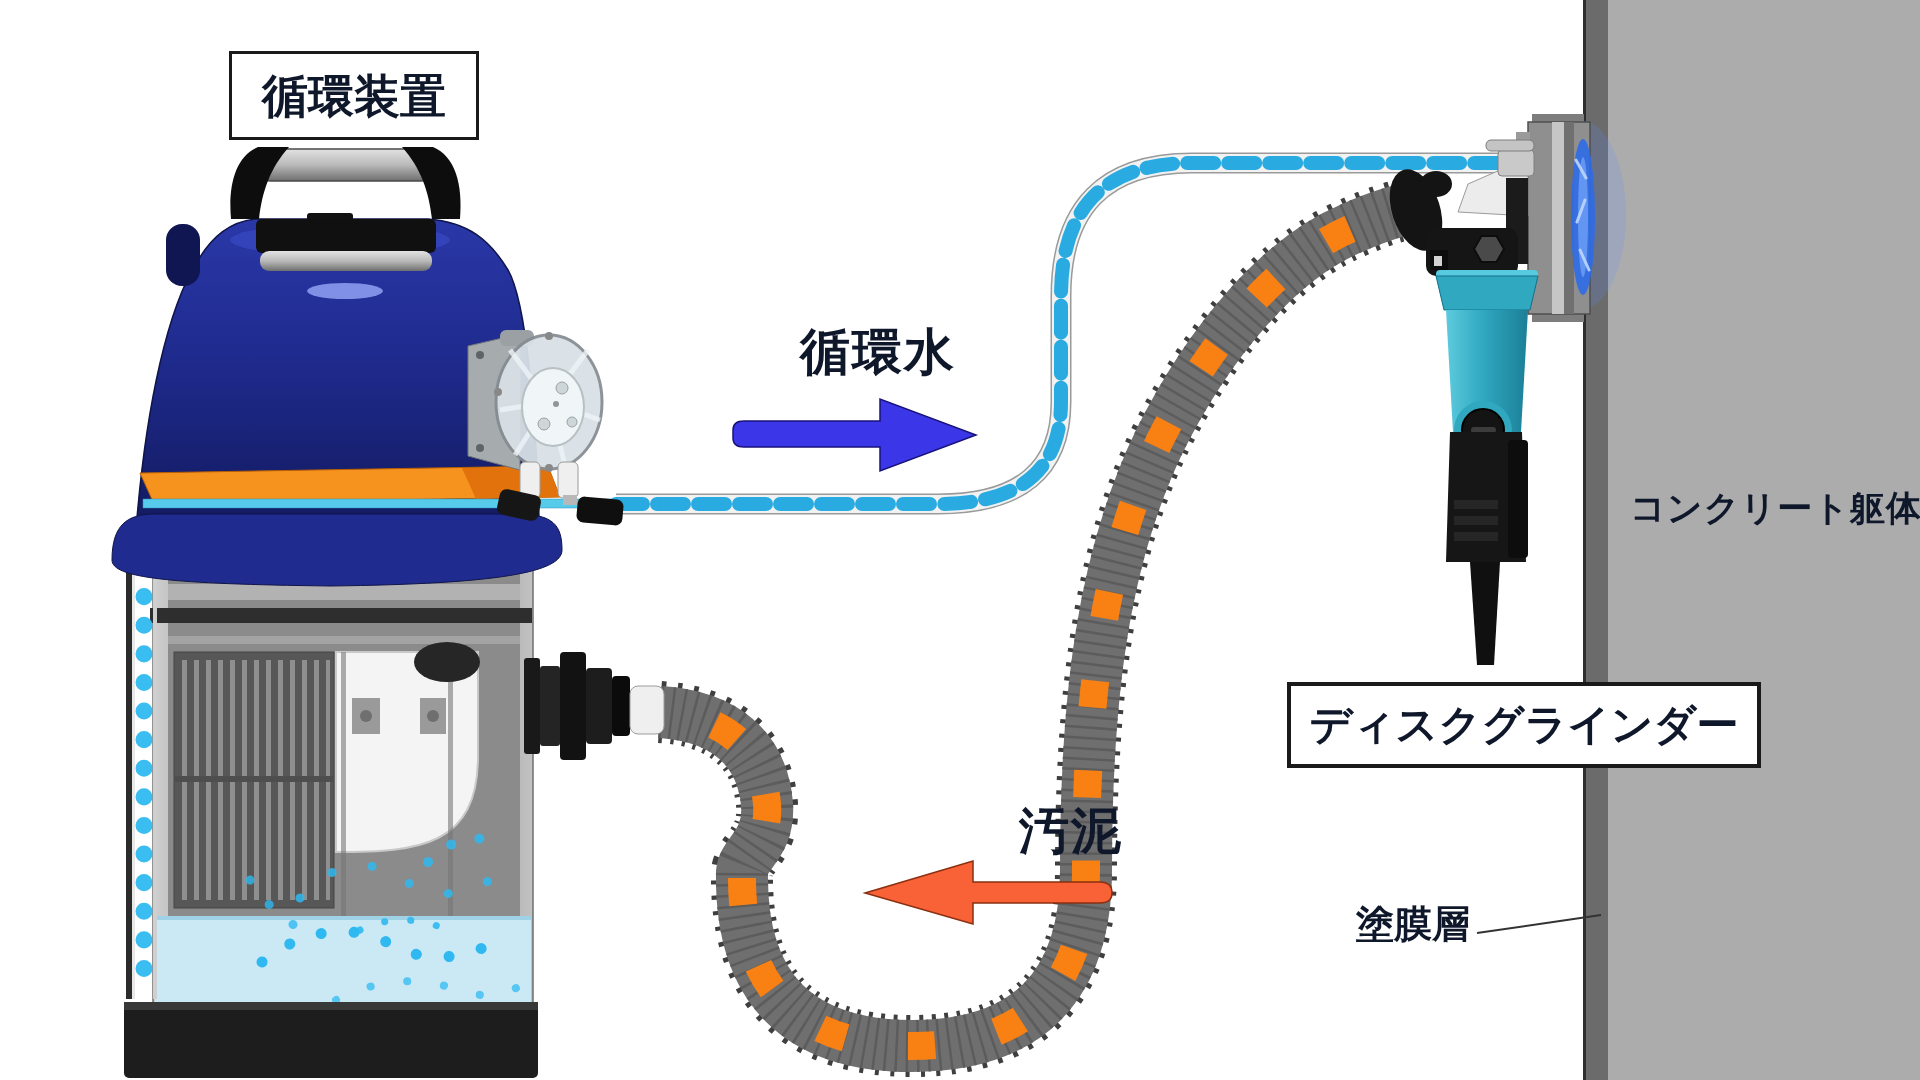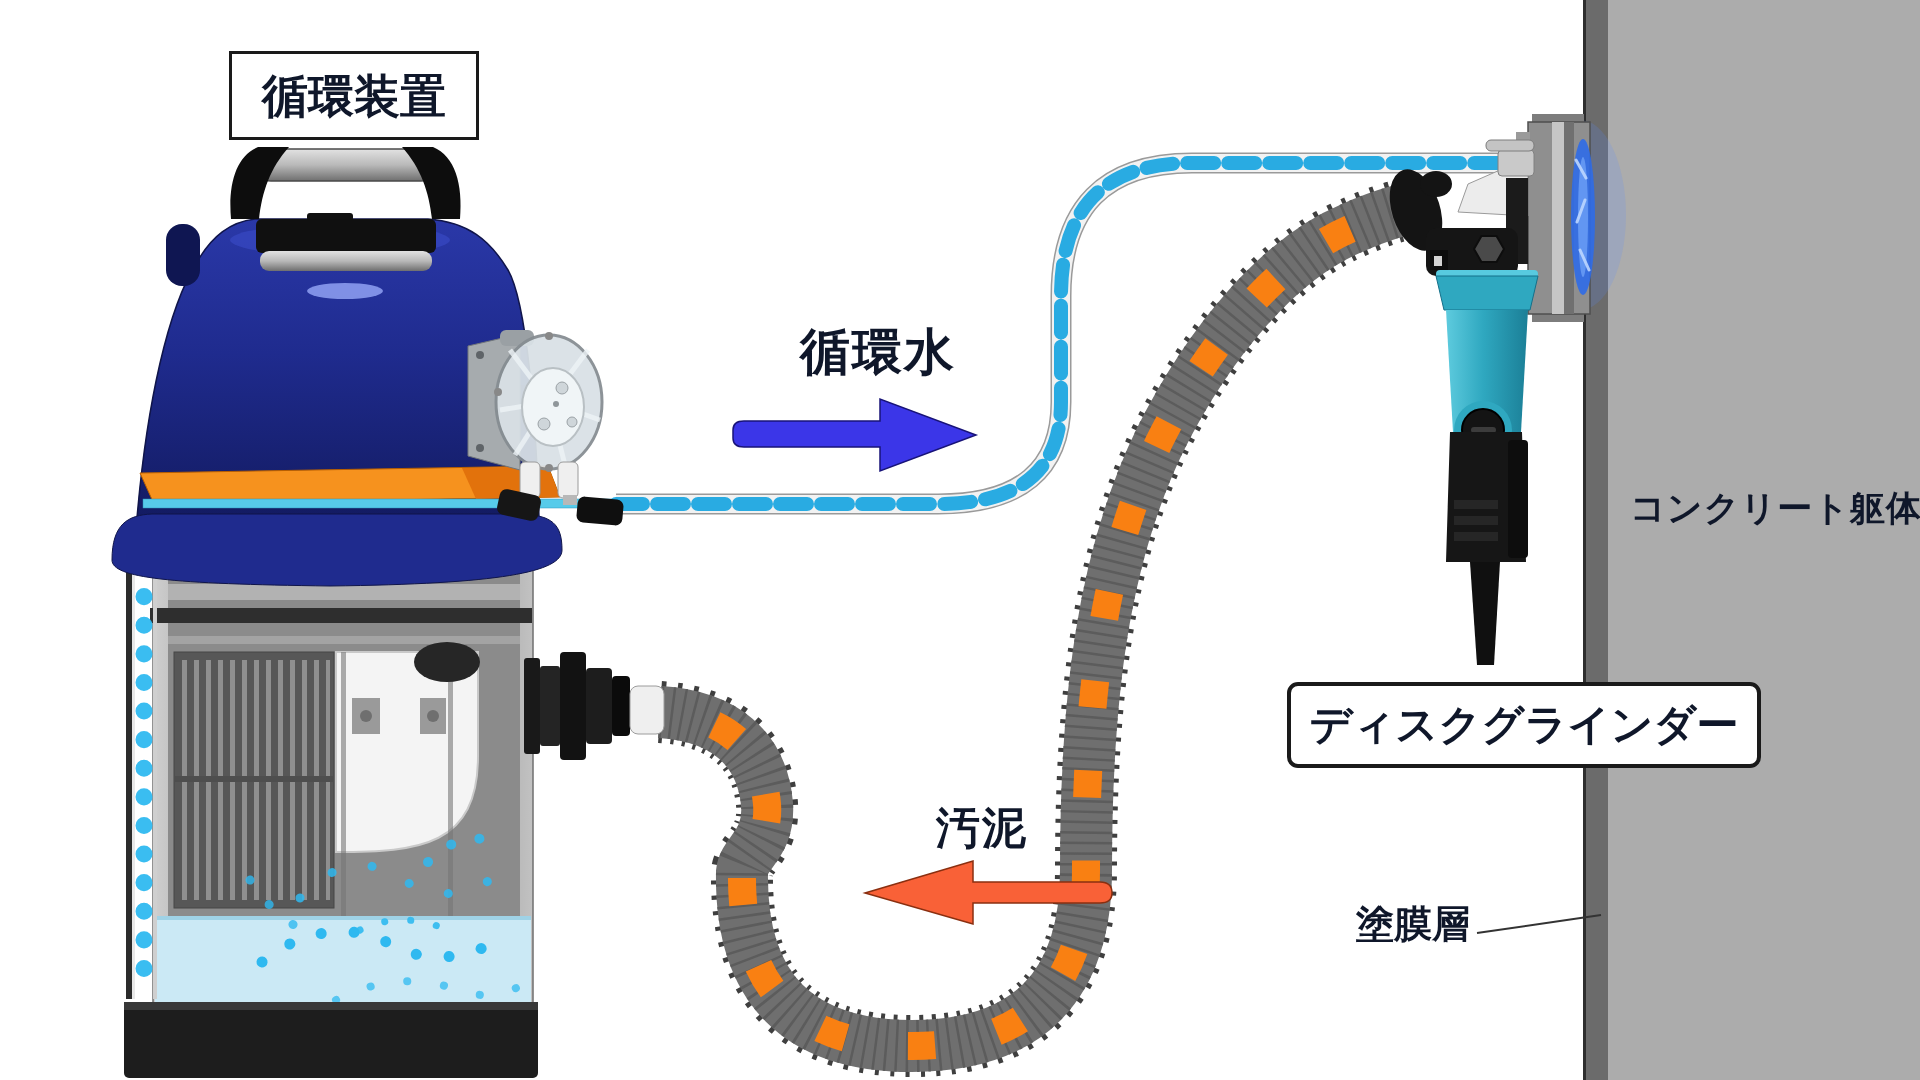--- a/index.html
+++ b/index.html
@@ -3,22 +3,22 @@
 <meta charset="utf-8">
 <style>
   html,body{margin:0;padding:0;background:#fff;}
   .stage{position:relative;width:1920px;height:1080px;background:#ffffff;overflow:hidden;
          font-family:"Liberation Sans","DejaVu Sans",sans-serif;}
   .stage svg{position:absolute;left:0;top:0;}
   .lbl{position:absolute;font-weight:bold;color:#0f172a;line-height:1;white-space:nowrap;}
   .lbl-box{background:#ffffff;border:3px solid #1a1a1a;display:flex;align-items:center;justify-content:center;}
   .lbl-device{left:229px;top:51px;width:244px;height:83px;font-size:46px;}
   .lbl-water{left:752px;top:327px;font-size:50px;letter-spacing:2px;margin-left:48px;}
-  .lbl-sludge{left:936px;top:806px;font-size:44px;letter-spacing:2px;text-align:right;}
-  .lbl-grinder{left:1287px;top:682px;width:466px;height:78px;font-size:42px;border-width:4px;border-radius:11px;}
+  .lbl-sludge{left:1019px;top:806px;font-size:50px;letter-spacing:2px;text-align:right;}
+  .lbl-grinder{left:1287px;top:682px;width:466px;height:78px;font-size:42px;border-width:4px;}
   .lbl-wall{left:1630px;top:490px;font-size:35px;letter-spacing:1px;}
   .lbl-coating{left:1356px;top:905px;font-size:38px;text-align:center;}
 </style>
 </head>
 <body>
 
 <div class="stage">
 
 <svg width="1920" height="1080" viewBox="0 0 1920 1080">
   <defs>

